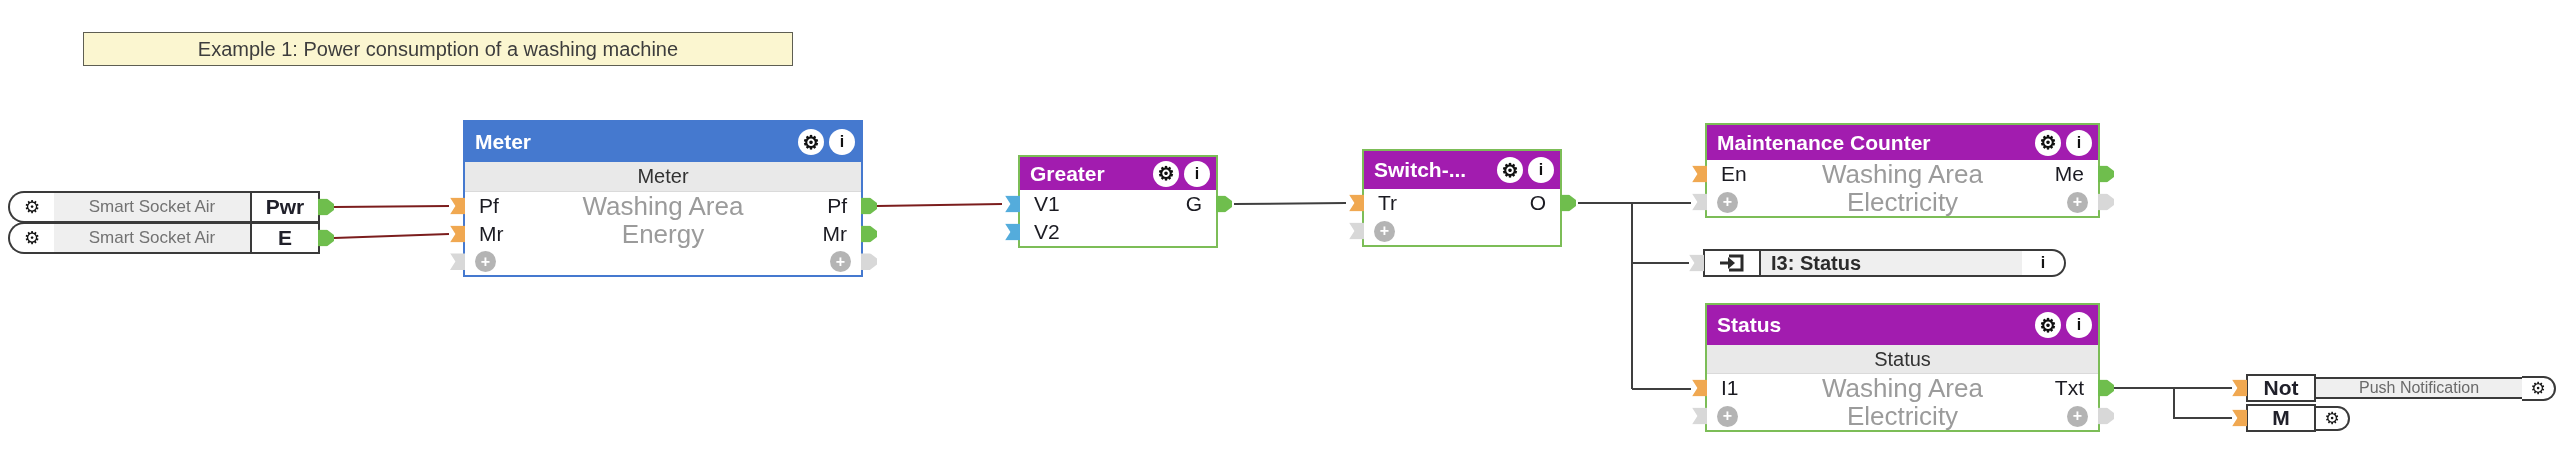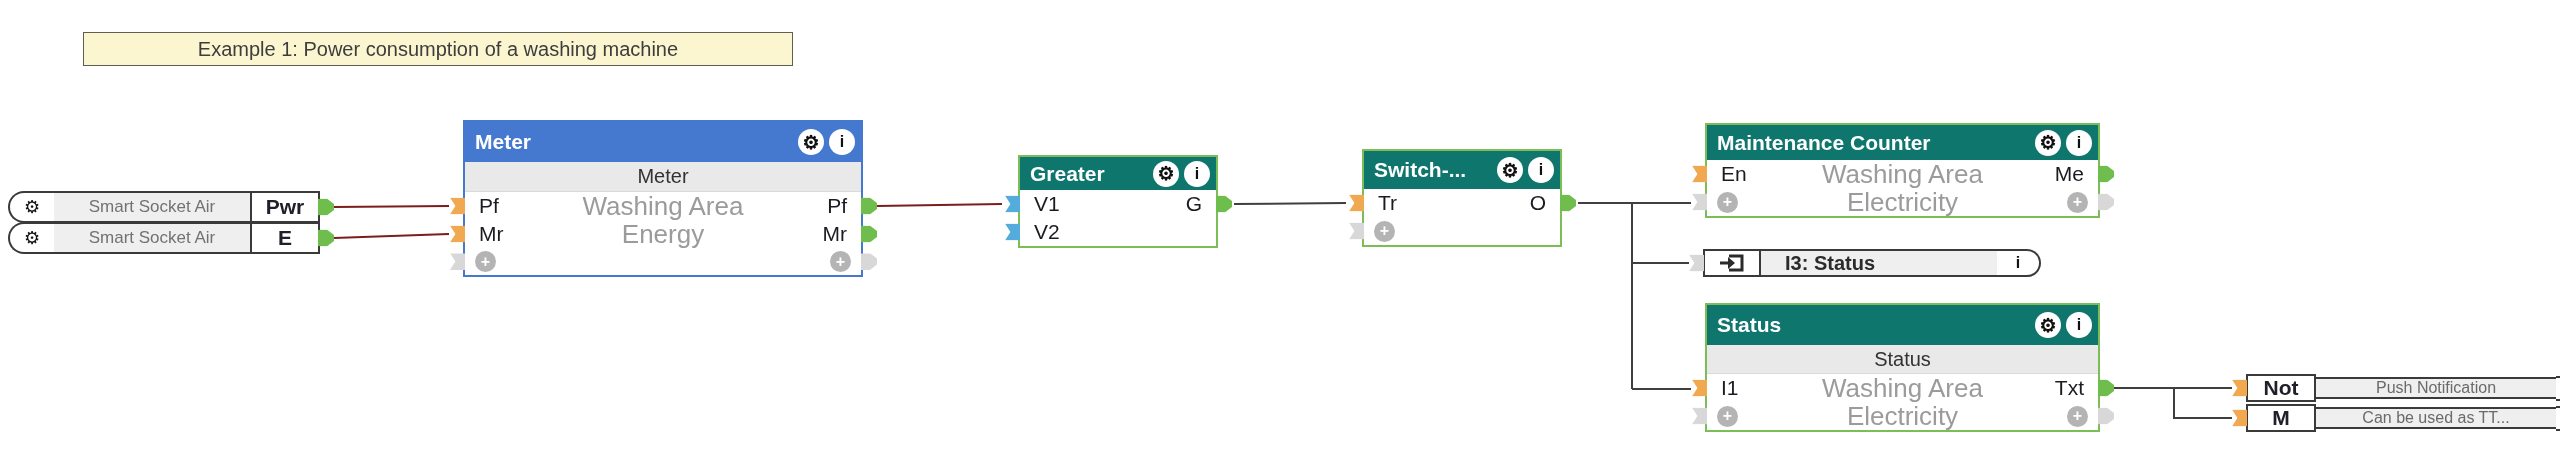--- a/index.html
+++ b/index.html
@@ -8,21 +8,21 @@
   #wires{position:absolute;left:0;top:0;width:2560px;height:457px;z-index:1;}
 
   
   .note{position:absolute;left:83px;top:32px;width:710px;height:34px;background:#fbf6d0;
         border:1px solid #5e5e52;box-sizing:border-box;display:flex;align-items:center;
         justify-content:center;font-size:20px;color:#3d3d3d;z-index:2;}
 
   
   .fb{position:absolute;background:#fff;border:2px solid;box-sizing:border-box;z-index:3;}
   .fb.blue{border-color:#4579cf;} .fb.blue .fb-head{background:#4579cf;}
-  .fb.green{border-color:#7cbd57;} .fb.green .fb-head{background:#0f766e;}
+  .fb.green{border-color:#7cbd57;} .fb.green .fb-head{background:#a21caf;}
   .fb-head{display:flex;align-items:center;padding:0 6px 0 10px;color:#fff;font-weight:bold;font-size:21px;}
   .fb-head .title{flex:1;white-space:nowrap;overflow:hidden;}
   .icon-circle{width:26px;height:26px;border-radius:50%;background:#fff;color:#101010;
                display:flex;align-items:center;justify-content:center;margin-left:5px;flex:none;}
   .icon-circle.gear{font-size:19px;}
   .icon-circle.info{font-size:16px;font-weight:bold;}
   .fb-sub{background:#e9e9e9;border-bottom:1px solid #dadada;box-sizing:border-box;
           display:flex;align-items:center;justify-content:center;font-size:20px;color:#323232;}
   .fb-row{position:relative;display:flex;align-items:center;height:28px;font-size:21px;color:#1b1b22;}
   .fb-row .pl{width:62px;padding-left:14px;box-sizing:border-box;flex:none;}
@@ -51,34 +51,34 @@
              border-bottom:2px solid #3a3a3a;box-sizing:border-box;display:flex;align-items:center;
              justify-content:center;font-size:17px;color:#727272;}
   .src-port{position:relative;width:70px;flex:none;background:#fff;border:2px solid #3a3a3a;
             box-sizing:border-box;display:flex;align-items:center;justify-content:center;
             font-size:21px;font-weight:bold;color:#20202a;}
 
   
   .ref{position:absolute;left:1703px;top:249px;height:28px;display:flex;align-items:stretch;z-index:3;}
   .ref-icon{width:58px;flex:none;background:#fff;border:2px solid #3a3a3a;box-sizing:border-box;
             display:flex;align-items:center;justify-content:center;}
-  .ref-label{width:236px;flex:none;background:#efefef;border-top:2px solid #3a3a3a;
+  .ref-label{width:261px;flex:none;background:#efefef;border-top:2px solid #3a3a3a;
              border-bottom:2px solid #3a3a3a;box-sizing:border-box;display:flex;align-items:center;
-             padding-left:24px;font-size:20px;font-weight:bold;color:#2b2b2b;}
+             padding-left:10px;font-size:20px;font-weight:bold;color:#2b2b2b;}
   .ref-cap{width:44px;flex:none;background:#fff;border:2px solid #3a3a3a;border-left:none;
            border-radius:0 14px 14px 0;box-sizing:border-box;display:flex;align-items:center;
            justify-content:center;font-size:16px;font-weight:bold;color:#141414;}
   .ref .nub.in{left:-14px;}
 
   
   .snk-row{position:absolute;left:2246px;height:30px;display:flex;align-items:center;z-index:3;}
   .snk-port{position:relative;width:70px;flex:none;background:#fff;border:2px solid #3a3a3a;
             box-sizing:border-box;display:flex;align-items:center;justify-content:center;
             font-size:21px;font-weight:bold;color:#20202a;}
-  .snk-label{width:240px;flex:none;background:#efefef;border-top:2px solid #3a3a3a;
+  .snk-label{width:206px;flex:none;background:#efefef;border-top:2px solid #3a3a3a;
              border-bottom:2px solid #3a3a3a;box-sizing:border-box;display:flex;align-items:center;
              justify-content:center;font-size:16px;color:#6a6a6a;white-space:nowrap;}
   .snk-cap{width:34px;flex:none;background:#fff;border:2px solid #3a3a3a;border-left:none;
            border-radius:0 15px 15px 0;box-sizing:border-box;display:flex;align-items:center;
            justify-content:center;font-size:17px;color:#141414;}
   .snk-row .nub.in{left:-14px;}
 
   
   #node-meter{left:463px;top:120px;width:400px;}
   #node-meter .fb-head{height:40px;} #node-meter .fb-sub{height:30px;}
@@ -274,17 +274,16 @@
 
   <div class="snk-row" style="top:373px;">
     <span class="nub in orange"></span>
     <div class="snk-port">Not</div>
     <div class="snk-label">Push Notification</div>
     <div class="snk-cap">⚙</div>
   </div>
   <div class="snk-row" style="top:403px;">
     <span class="nub in orange"></span>
     <div class="snk-port">M</div>
-    <div class="snk-label">Can be used as TT...</div>
     <div class="snk-cap">⚙</div>
   </div>
 
 </div>
 
 </body></html>

